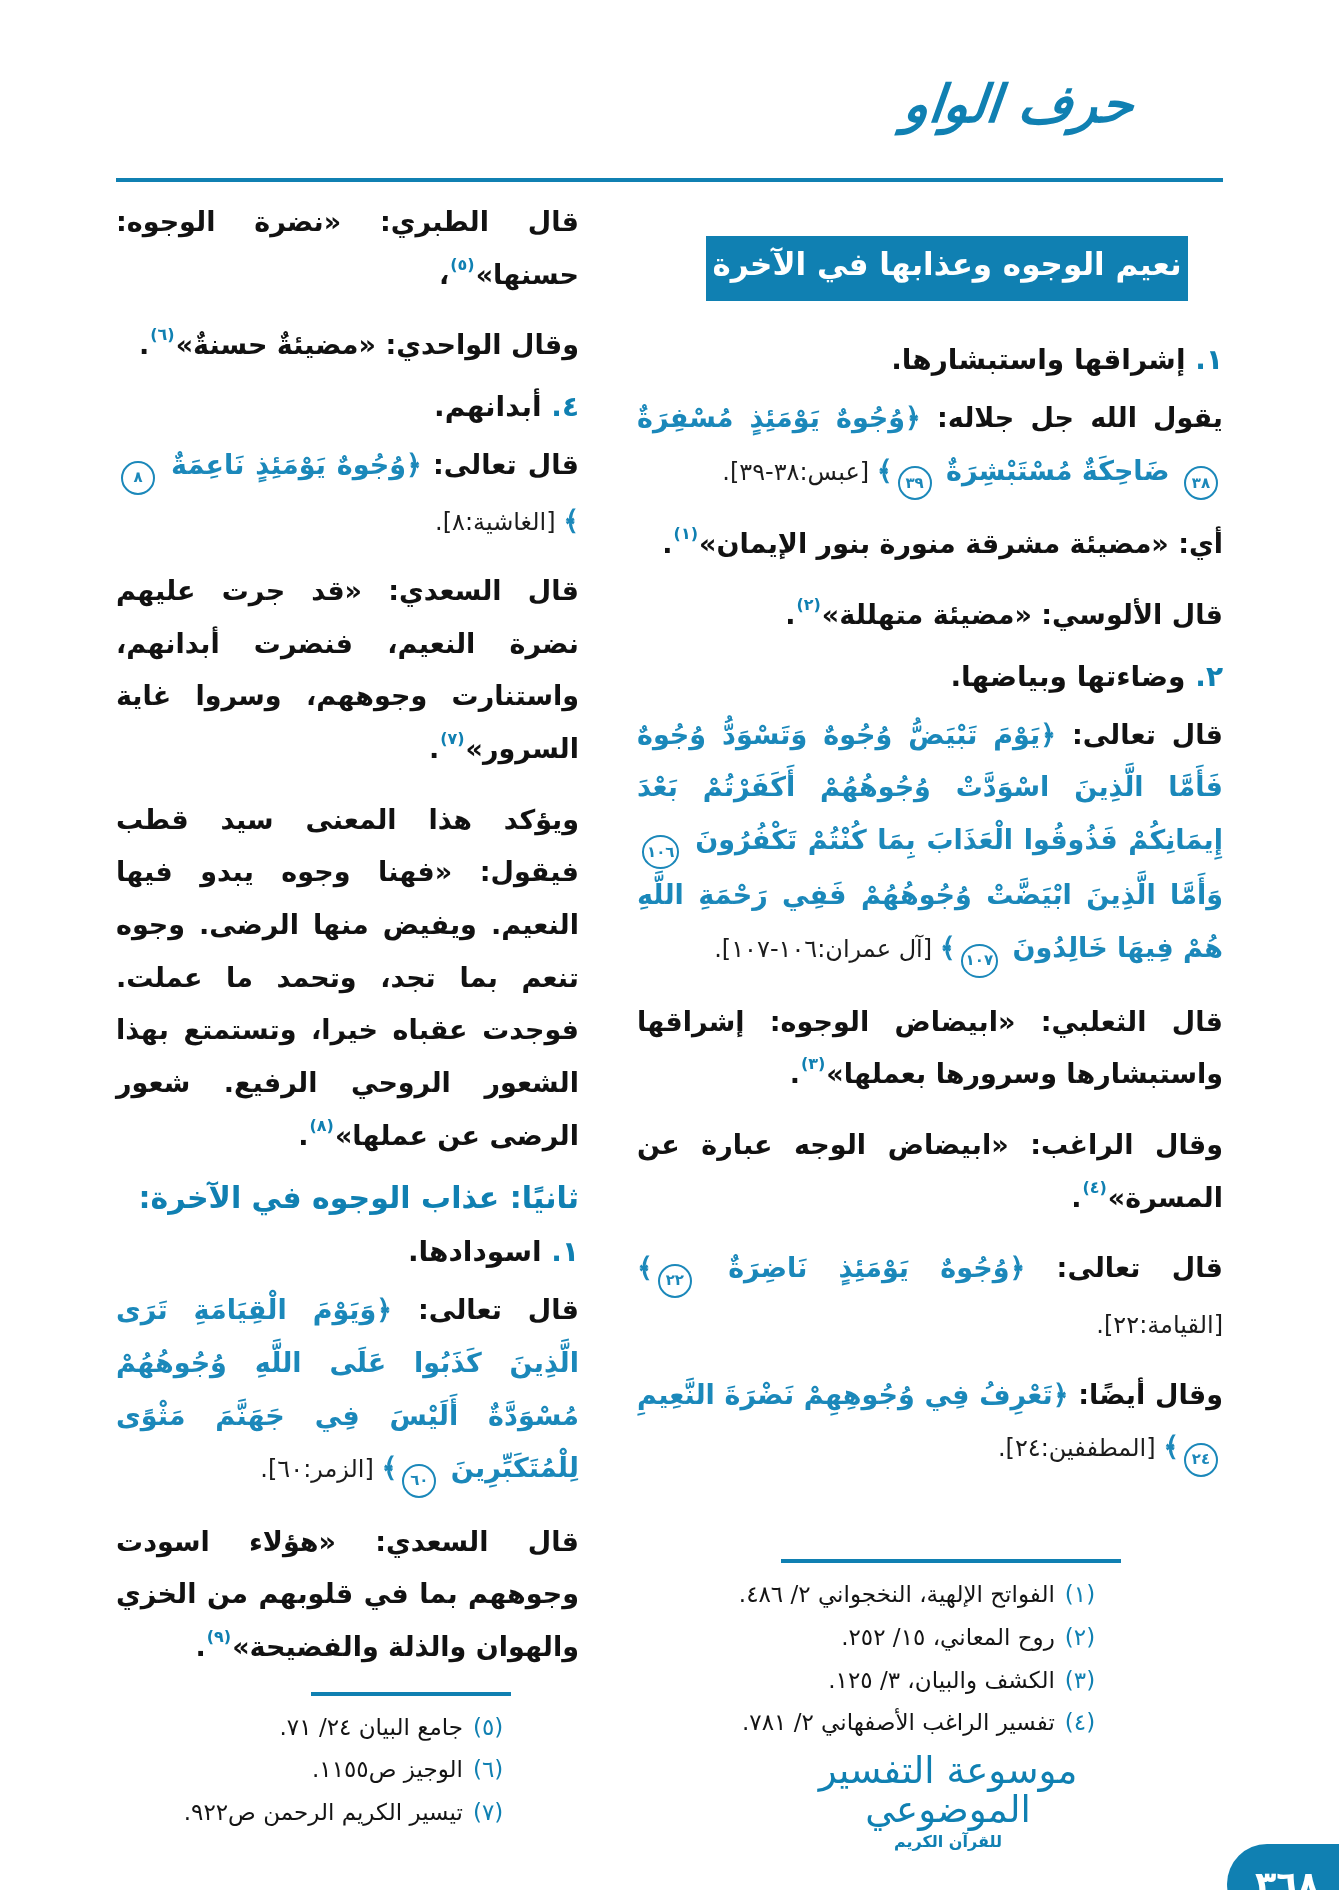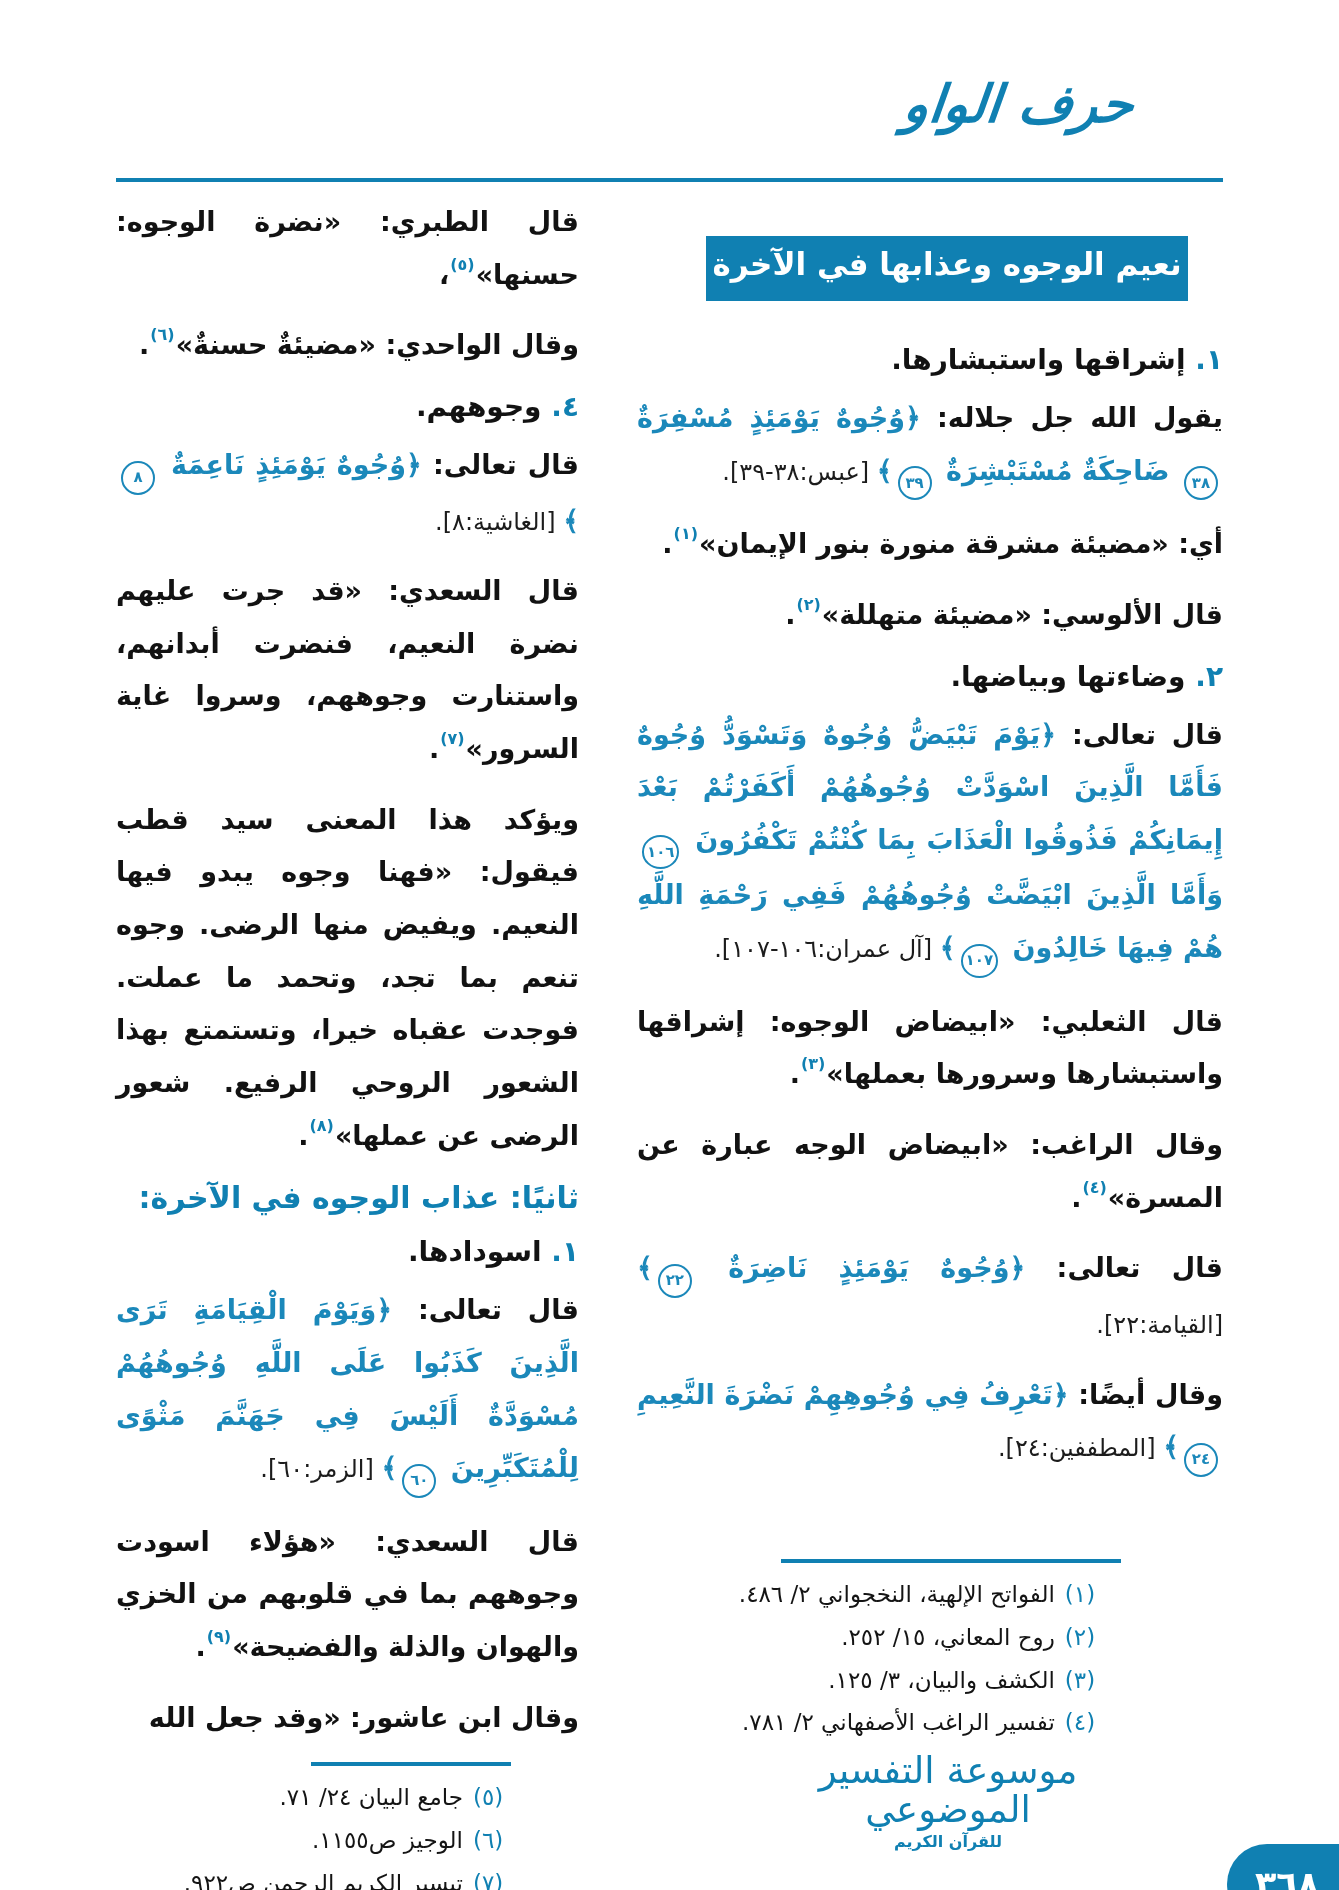--- a/index.html
+++ b/index.html
@@ -123,29 +123,28 @@
             <span class="fn-text">تفسير الراغب الأصفهاني ٢/ ٧٨١.</span>
           </div>
         </div>
     </div>
   </div>
 
   <div class="col col-left">
     <div id="left-blocks">
         <p class="blk para"><span class="seg-b">قال الطبري: «نضرة الوجوه: حسنها»</span><sup class="seg-fn">(٥)</sup><span class="seg-b">،</span></p>
         <p class="blk para"><span class="seg-b">وقال الواحدي: «مضيئةٌ حسنةٌ»</span><sup class="seg-fn">(٦)</sup><span class="seg-b">.</span></p>
-        <p class="blk sub"><span class="seg-snum">٤. </span><span class="seg-b">وجوههم.</span></p>
+        <p class="blk sub"><span class="seg-snum">٤. </span><span class="seg-b">أبدانهم.</span></p>
         <p class="blk para"><span class="seg-b">قال تعالى: </span><span class="seg-quran">﴿وُجُوهٌ يَوْمَئِذٍ نَاعِمَةٌ </span><span class="seg-num">٨</span><span class="seg-quran">﴾</span><span class="seg-ref"> [الغاشية:٨].</span></p>
         <p class="blk para"><span class="seg-b">قال السعدي: «قد جرت عليهم نضرة النعيم، فنضرت أبدانهم، واستنارت وجوههم، وسروا غاية السرور»</span><sup class="seg-fn">(٧)</sup><span class="seg-b">.</span></p>
         <p class="blk para"><span class="seg-b">ويؤكد هذا المعنى سيد قطب فيقول: «فهنا وجوه يبدو فيها النعيم. ويفيض منها الرضى. وجوه تنعم بما تجد، وتحمد ما عملت. فوجدت عقباه خيرا، وتستمتع بهذا الشعور الروحي الرفيع. شعور الرضى عن عملها»</span><sup class="seg-fn">(٨)</sup><span class="seg-b">.</span></p>
         <p class="blk heading"><span class="seg-hb">ثانيًا: عذاب الوجوه في الآخرة:</span></p>
         <p class="blk sub"><span class="seg-snum">١. </span><span class="seg-b">اسودادها.</span></p>
         <p class="blk para"><span class="seg-b">قال تعالى: </span><span class="seg-quran">﴿وَيَوْمَ الْقِيَامَةِ تَرَى الَّذِينَ كَذَبُوا عَلَى اللَّهِ وُجُوهُهُمْ مُسْوَدَّةٌ أَلَيْسَ فِي جَهَنَّمَ مَثْوًى لِلْمُتَكَبِّرِينَ </span><span class="seg-num">٦٠</span><span class="seg-quran">﴾</span><span class="seg-ref"> [الزمر:٦٠].</span></p>
         <p class="blk para"><span class="seg-b">قال السعدي: «هؤلاء اسودت وجوههم بما في قلوبهم من الخزي والهوان والذلة والفضيحة»</span><sup class="seg-fn">(٩)</sup><span class="seg-b">.</span></p>
-        <p class="blk para"><span class="seg-b">وقال ابن عاشور: «وقد جعل الله</span></p>
       </div>
     <div class="footnotes">
       <div class="fnsep"></div>
       <div id="left-fns">
           <div class="fn-item">
             <span class="fn-marker">(٥)</span>
             <span class="fn-text">جامع البيان ٢٤/ ٧١.</span>
           </div>
           <div class="fn-item">
             <span class="fn-marker">(٦)</span>

